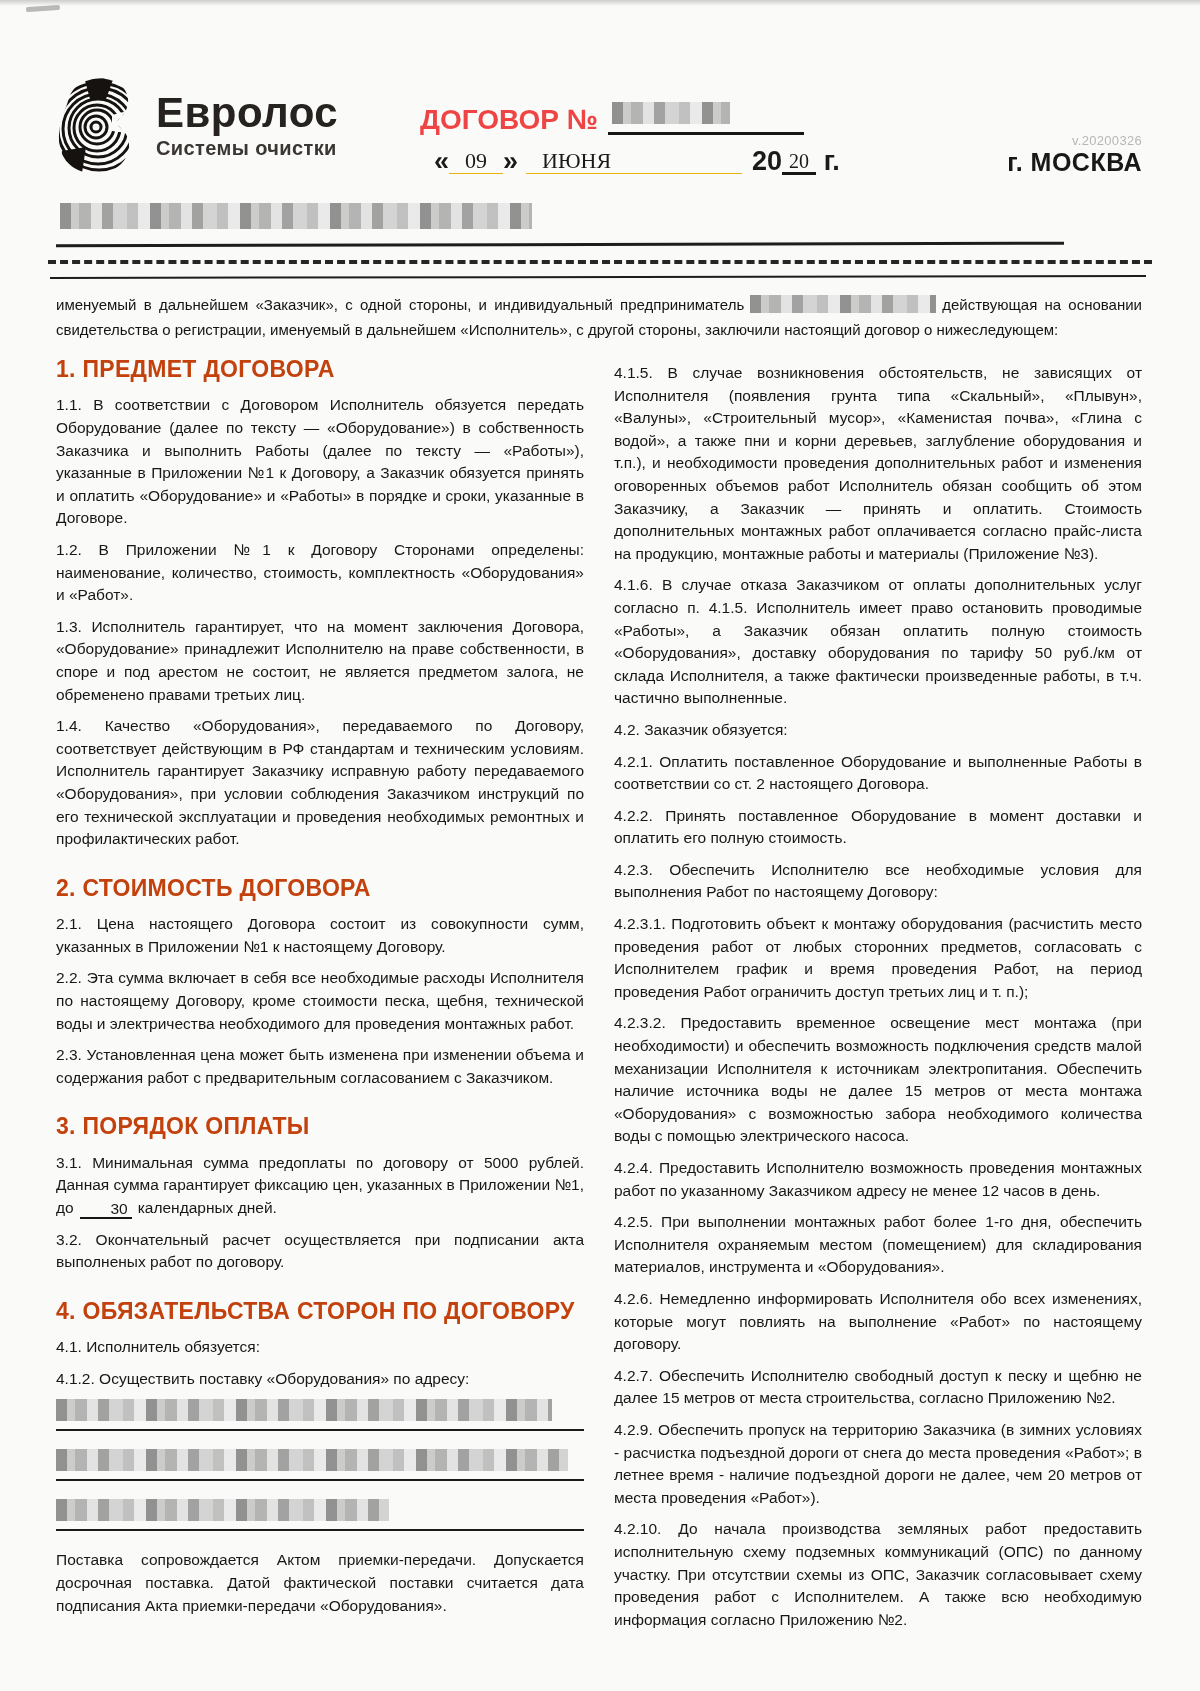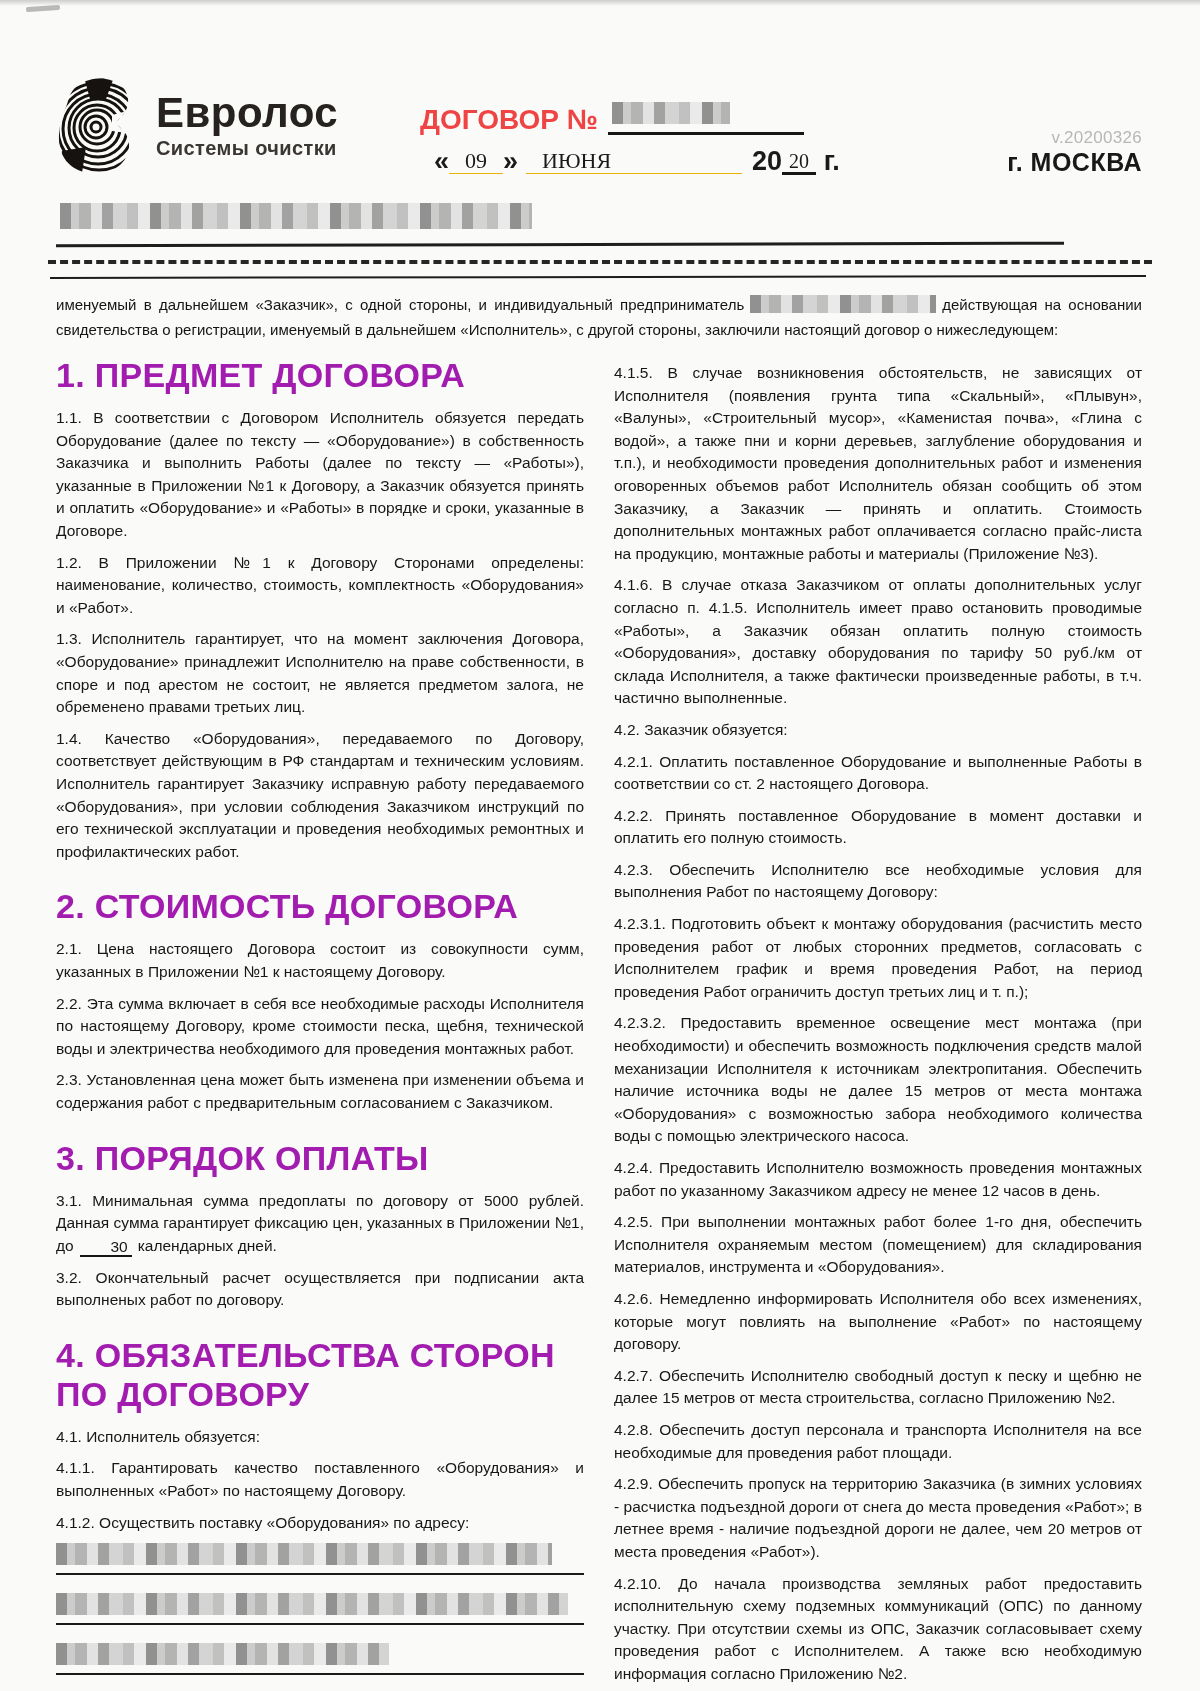--- a/index.html
+++ b/index.html
@@ -32,21 +32,21 @@
   .num-blank{display:inline-block;position:relative;width:196px;border-bottom:3px solid #161616;height:30px;vertical-align:-6px;margin-left:10px;}
   .num-blank .redact{position:absolute;left:4px;bottom:8px;width:118px;height:22px;}
   .ch-row2{margin-top:10px;font-size:27px;font-weight:800;white-space:nowrap;padding-left:14px;}
   .dval{font-family:"Liberation Serif","DejaVu Serif",serif;font-weight:400;font-size:22px;display:inline-block;border-bottom:1px solid #eab308;line-height:1.05;padding:0 10px 1px;vertical-align:2px;}
   .dval.day{min-width:34px;text-align:center;}
   .dval.month{min-width:190px;text-align:left;padding-left:16px;margin:0 10px 0 8px;}
   .yr-small{font-family:"Liberation Serif","DejaVu Serif",serif;font-weight:400;font-size:20px;display:inline-block;border-bottom:3px solid #161616;min-width:34px;text-align:center;line-height:1.05;vertical-align:2px;}
   .ch-row2 .q{font-weight:800;}
 
   .place{flex:0 0 auto;text-align:right;padding-top:18px;width:190px;}
-  .version{font-size:17px;color:#b9b7b4;letter-spacing:.3px;}
+  .version{font-size:13px;color:#b9b7b4;letter-spacing:.3px;}
   .city{font-size:25px;font-weight:800;color:#181818;letter-spacing:.5px;}
 
   
   .redact{
     display:inline-block;height:22px;
     background:
       repeating-linear-gradient(90deg,
         rgba(110,110,110,.75) 0 11px, rgba(196,196,196,.85) 11px 19px,
         rgba(150,150,150,.7) 19px 31px, rgba(224,224,224,.9) 31px 42px,
         rgba(128,128,128,.72) 42px 53px, rgba(205,205,205,.85) 53px 67px,
@@ -61,21 +61,21 @@
 
   
   .preamble{margin:14px 0 0;font-size:15px;line-height:25px;text-align:justify;color:#141414;}
   .inline-redact{width:186px;height:18px;vertical-align:-3px;margin:0 6px;}
 
   
   .columns{display:flex;gap:30px;margin-top:4px;}
   .col{flex:1 1 0;min-width:0;}
   .col-right{padding-top:16px;}
 
-  .sec-heading{font-size:34px;font-weight:800;letter-spacing:.3px;color:#a21caf;margin:24px 0 12px;line-height:1.15;}
+  .sec-heading{font-size:23px;font-weight:800;letter-spacing:.3px;color:#c2410c;margin:24px 0 12px;line-height:1.15;}
   .col-left .sec-heading:first-child{margin-top:10px;}
   .para{font-size:15.5px;line-height:22.6px;margin:0 0 9px;text-align:justify;color:#171717;}
 
   .fill-blank{display:inline-block;min-width:44px;text-align:right;border-bottom:2.5px solid #161616;line-height:1;padding:0 4px 1px;margin:0 6px;font-size:15.5px;vertical-align:-1px;}
 
   .addr-line{border-bottom:2.5px solid #1b1b1b;margin:6px 0 18px;padding-bottom:8px;}
   .addr-line .redact{display:block;}
   .addr-1 .redact{width:94%;}
   .addr-2 .redact{width:97%;}
   .addr-3 .redact{width:63%;}
@@ -160,21 +160,20 @@
       <p class="para">2.1. Цена настоящего Договора состоит из совокупности сумм, указанных в Приложении №1 к настоящему Договору.</p>
       <p class="para">2.2. Эта сумма включает в себя все необходимые расходы Исполнителя по настоящему Договору, кроме стоимости песка, щебня, технической воды и электричества необходимого для проведения монтажных работ.</p>
       <p class="para">2.3. Установленная цена может быть изменена при изменении объема и содержания работ с предварительным согласованием с Заказчиком.</p>
 
       <h2 class="sec-heading">3. ПОРЯДОК ОПЛАТЫ</h2>
       <p class="para"><span>3.1. Минимальная сумма предоплаты по договору от 5000 рублей. Данная сумма гарантирует фиксацию цен, указанных в Приложении №1, до</span><span class="fill-blank">30</span><span>календарных дней.</span></p>
       <p class="para">3.2. Окончательный расчет осуществляется при подписании акта выполненых работ по договору.</p>
 
       <h2 class="sec-heading">4. ОБЯЗАТЕЛЬСТВА СТОРОН ПО ДОГОВОРУ</h2>
       <p class="para">4.1. Исполнитель обязуется:</p>
-      <p class="para">4.1.1. Гарантировать качество поставленного «Оборудования» и выполненных «Работ» по настоящему Договору.</p>
       <p class="para">4.1.2. Осуществить поставку «Оборудования» по адресу:</p>
 
       <div class="addr-line addr-1">
           <span class="redact"></span>
         </div>
       <div class="addr-line addr-2">
           <span class="redact"></span>
         </div>
       <div class="addr-line addr-3">
           <span class="redact"></span>
@@ -190,19 +189,18 @@
       <p class="para">4.2. Заказчик обязуется:</p>
       <p class="para">4.2.1. Оплатить поставленное Оборудование и выполненные Работы в соответствии со ст. 2 настоящего Договора.</p>
       <p class="para">4.2.2. Принять поставленное Оборудование в момент доставки и оплатить его полную стоимость.</p>
       <p class="para">4.2.3. Обеспечить Исполнителю все необходимые условия для выполнения Работ по настоящему Договору:</p>
       <p class="para">4.2.3.1. Подготовить объект к монтажу оборудования (расчистить место проведения работ от любых сторонних предметов, согласовать с Исполнителем график и время проведения Работ, на период проведения Работ ограничить доступ третьих лиц и т. п.);</p>
       <p class="para">4.2.3.2. Предоставить временное освещение мест монтажа (при необходимости) и обеспечить возможность подключения средств малой механизации Исполнителя к источникам электропитания. Обеспечить наличие источника воды не далее 15 метров от места монтажа «Оборудования» с возможностью забора необходимого количества воды с помощью электрического насоса.</p>
       <p class="para">4.2.4. Предоставить Исполнителю возможность проведения монтажных работ по указанному Заказчиком адресу не менее 12 часов в день.</p>
       <p class="para">4.2.5. При выполнении монтажных работ более 1-го дня, обеспечить Исполнителя охраняемым местом (помещением) для складирования материалов, инструмента и «Оборудования».</p>
       <p class="para">4.2.6. Немедленно информировать Исполнителя обо всех изменениях, которые могут повлиять на выполнение «Работ» по настоящему договору.</p>
       <p class="para">4.2.7. Обеспечить Исполнителю свободный доступ к песку и щебню не далее 15 метров от места строительства, согласно Приложению №2.</p>
-      <p class="para">4.2.8. Обеспечить доступ персонала и транспорта Исполнителя на все необходимые для проведения работ площади.</p>
       <p class="para">4.2.9. Обеспечить пропуск на территорию Заказчика (в зимних условиях - расчистка подъездной дороги от снега до места проведения «Работ»; в летнее время - наличие подъездной дороги не далее, чем 20 метров от места проведения «Работ»).</p>
       <p class="para">4.2.10. До начала производства земляных работ предоставить исполнительную схему подземных коммуникаций (ОПС) по данному участку. При отсутствии схемы из ОПС, Заказчик согласовывает схему проведения работ с Исполнителем. А также всю необходимую информация согласно Приложению №2.</p>
 
     </section>
   </div>
 </div>
 
 </body></html>

